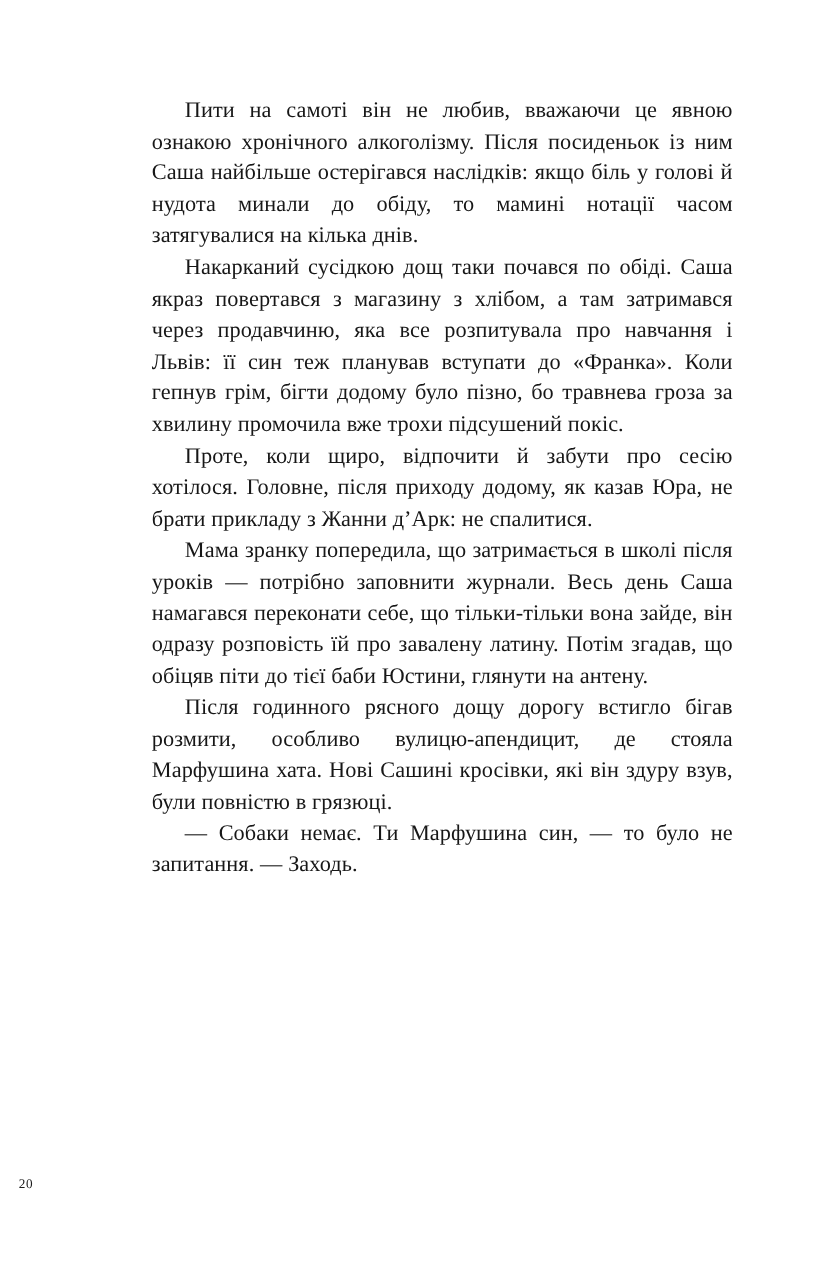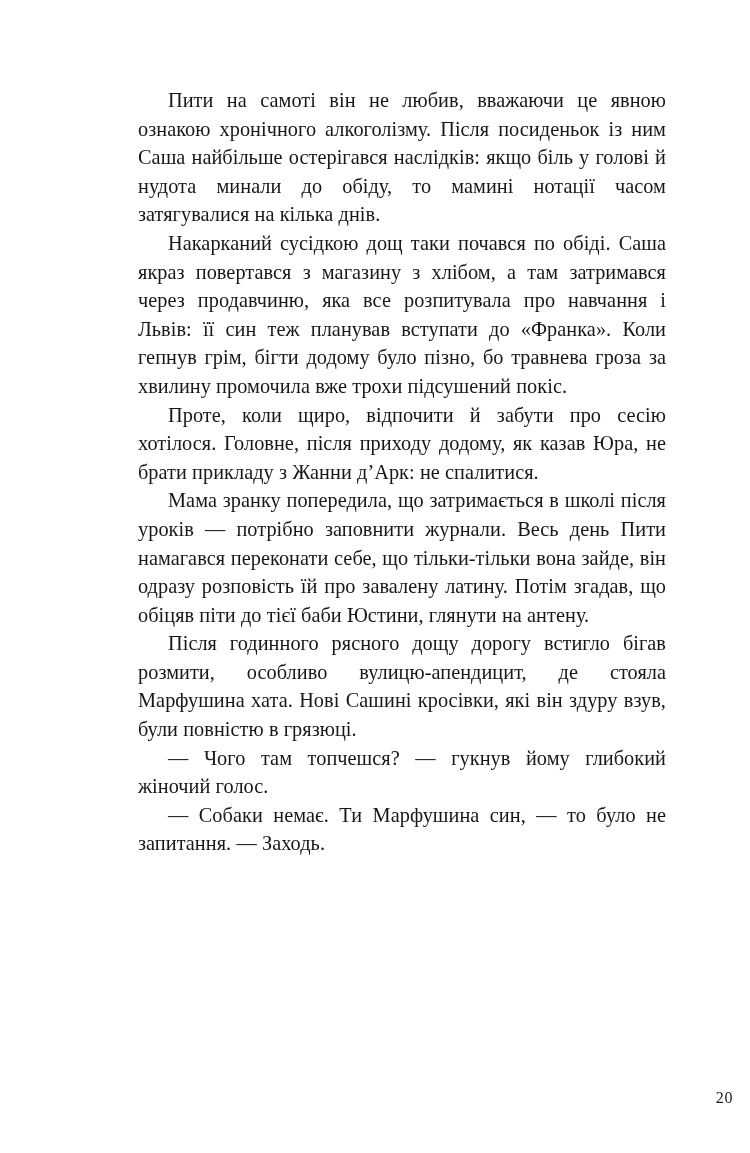--- a/index.html
+++ b/index.html
@@ -38,38 +38,36 @@
     letter-spacing: 0.05px;
   }
   .para + .para {
     margin-top: 0;
   }
   .page-number {
     position: absolute;
     left: 0;
     right: 0;
     top: 1069px;
-    text-align: right;
+    text-align: left;
     font-family: "Liberation Serif", "DejaVu Serif", serif;
-    font-size: 16px;
+    font-size: 12px;
     color: #1b1b1b;
     letter-spacing: 0.6px;
-    margin-top: 20px;
   }
 </style>
 </head>
 <body>
 
 <div class="page">
 
   <div class="text-block">
     <p class="para">Пити на самоті він не любив, вважаючи це явною ознакою хронічного алкоголізму. Після посиденьок із ним Саша найбільше остерігався наслідків: якщо біль у голові й нудота минали до обіду, то мамині нотації часом затягувалися на кілька днів.</p>
     <p class="para">Накарканий сусідкою дощ таки почався по обіді. Саша якраз повертався з магазину з хлібом, а там затримався через продавчиню, яка все розпитувала про навчання і Львів: її син теж планував вступати до «Франка». Коли гепнув грім, бігти додому було пізно, бо травнева гроза за хвилину промочила вже трохи підсушений покіс.</p>
     <p class="para">Проте, коли щиро, відпочити й забути про сесію хотілося. Головне, після приходу додому, як казав Юра, не брати прикладу з Жанни д’Арк: не спалитися.</p>
-    <p class="para">Мама зранку попередила, що затримається в школі після уроків — потрібно заповнити журнали. Весь день Пити намагався переконати себе, що тільки-тільки вона зайде, він одразу розповість їй про завалену латину. Потім згадав, що обіцяв піти до тієї баби Юстини, глянути на антену.</p>
+    <p class="para">Мама зранку попередила, що затримається в школі після уроків — потрібно заповнити журнали. Весь день Саша намагався переконати себе, що тільки-тільки вона зайде, він одразу розповість їй про завалену латину. Потім згадав, що обіцяв піти до тієї баби Юстини, глянути на антену.</p>
     <p class="para">Після годинного рясного дощу дорогу встигло бігав розмити, особливо вулицю-апендицит, де стояла Марфушина хата. Нові Сашині кросівки, які він здуру взув, були повністю в грязюці.</p>
-    <p class="para">— Чого там топчешся? — гукнув йому глибокий жіночий голос.</p>
     <p class="para">— Собаки немає. Ти Марфушина син, — то було не запитання. — Заходь.</p>
   </div>
 
   <div class="page-number">20</div>
 
 </div>
 
 </body></html>

